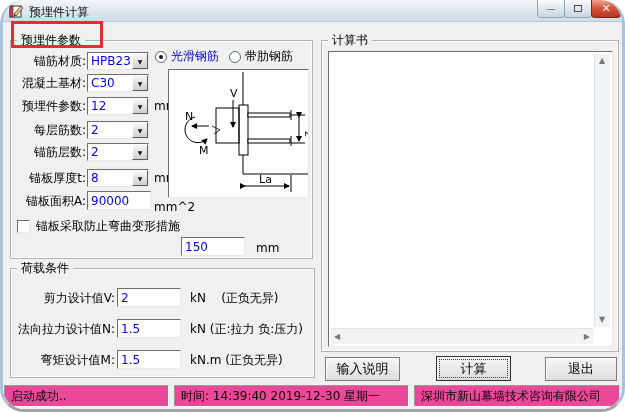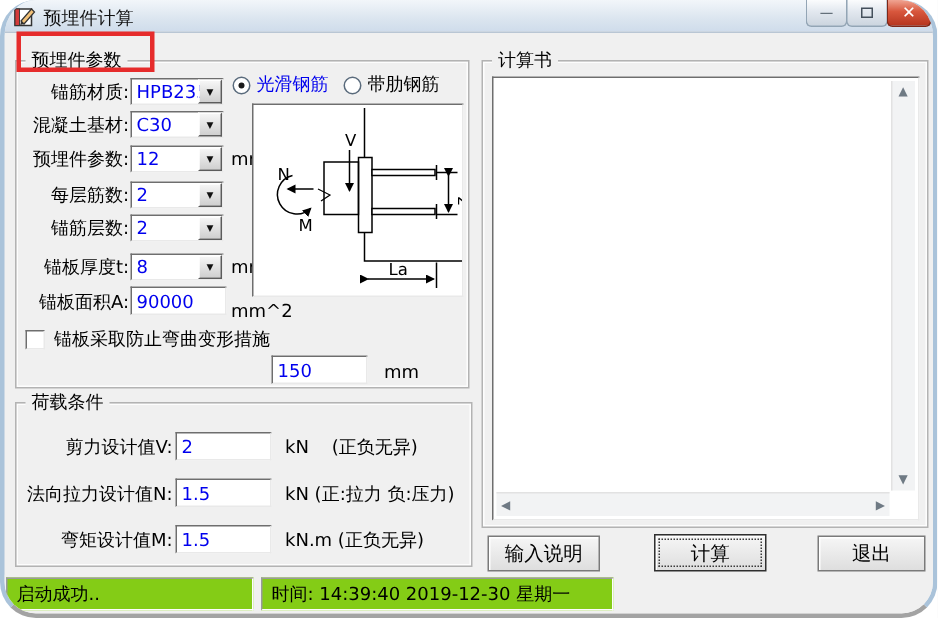--- a/index.html
+++ b/index.html
@@ -43,21 +43,21 @@
   .vscroll{position:absolute;top:2px;right:2px;bottom:19px;width:16px;background:#f2f3f4;border-left:1px solid #e2e2e2;}
   .hscroll{position:absolute;left:2px;bottom:2px;right:19px;height:16px;background:#f2f3f4;border-top:1px solid #e2e2e2;}
   .sarrow{position:absolute;color:#6f7a84;font-size:8px;line-height:8px;}
   
   .btn{position:absolute;background:linear-gradient(#f6f6f6,#dedede);border:1px solid #7a7a7a;
        box-shadow:inset 1px 1px 0 #fff;display:flex;align-items:center;justify-content:center;font-size:13px;color:#000;}
   .btn.default{border:1px solid #2f2f2f;outline:1px dotted #3a3a3a;outline-offset:-4px;}
   
   .statusbar{position:absolute;left:0;right:0;bottom:0;height:26px;background:#f0f0f0;display:flex;gap:5px;padding:2px 2px 2px 1px;}
   .spanel{border:1px solid;border-color:#9a9a9a #fdfdfd #fdfdfd #9a9a9a;padding:2px 6px;line-height:17px;
-          white-space:nowrap;overflow:hidden;background:#84cc16;}
+          white-space:nowrap;overflow:hidden;background:#ec4899;}
   svg text{font-family:"DejaVu Sans",sans-serif;font-size:11px;fill:#000;}
 </style>
 </head>
 <body>
 
 <div class="win">
 
   <div class="titlebar">
     <svg class="app-icon" viewBox="0 0 16 16">
       <rect x="2" y="3" width="11" height="11" fill="#fff" stroke="#333" stroke-width="1"></rect>
@@ -211,15 +211,16 @@
       <span>计算</span>
     </div>
     <div class="btn" style="left:542px;top:335px;width:72px;height:24px;">
       <span>退出</span>
     </div>
   </div>
 
   <div class="statusbar">
     <div class="spanel" style="width:165px;">启动成功..</div>
     <div class="spanel" style="width:235px;">时间: 14:39:40 2019-12-30 星期一</div>
+    <div class="spanel" style="flex:1;">深圳市新山幕墙技术咨询有限公司</div>
   </div>
 
 </div>
 
 </body></html>

